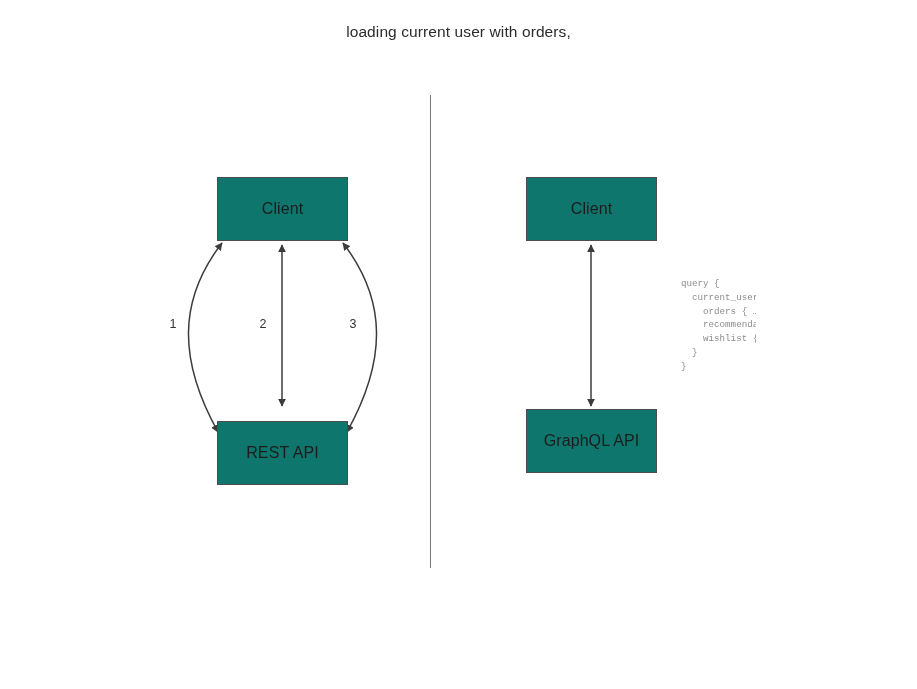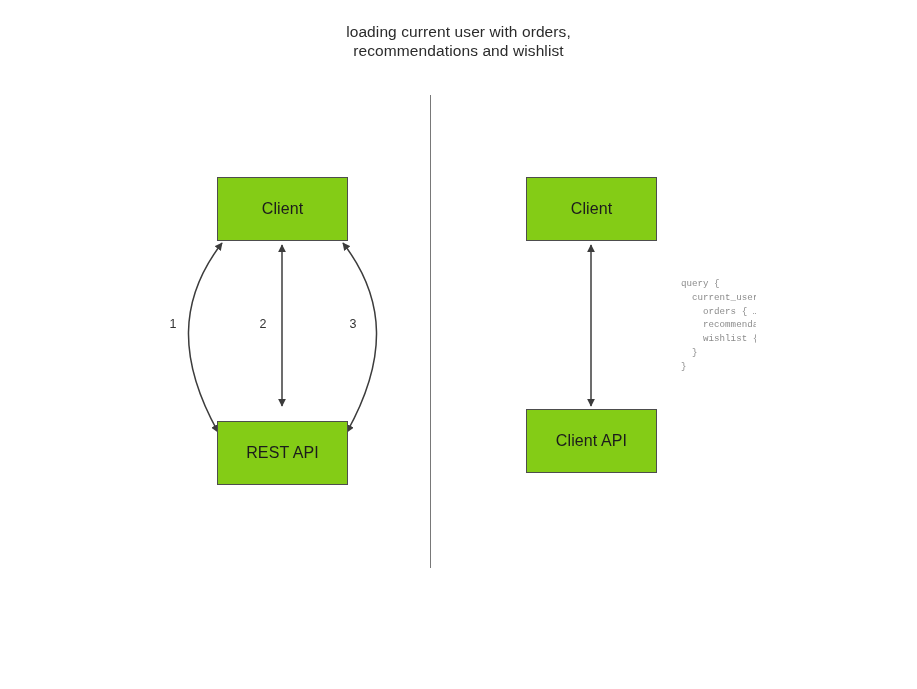--- a/index.html
+++ b/index.html
@@ -42,21 +42,21 @@
     top: 95px;
     width: 1px;
     height: 473px;
     background: #787878;
   }
 
   
   .node {
     position: absolute;
     box-sizing: border-box;
-    background: #84cc16;
+    background: #0f766e;
     border: 1.4px solid #4d4d4d;
     display: flex;
     align-items: center;
     justify-content: center;
     font-size: 16px;
     color: #1c1c1c;
     letter-spacing: 0.1px;
   }
   .node-client-rest   { left: 217px; top: 177px; width: 131px; height: 64px; }
   .node-rest-api      { left: 217px; top: 409px; width: 131px; height: 64px; margin-top: 12px; }
@@ -105,21 +105,20 @@
   .edge-label-2 { left: 253px; top: 317px; }
   .edge-label-3 { left: 343px; top: 317px; }
 </style>
 </head>
 <body>
 
 <div id="canvas">
 
   <div class="title">
     <span class="line">loading current user with orders,</span>
-    <span class="line">recommendations and wishlist</span>
   </div>
 
   <div class="divider"></div>
 
 
   <div class="code gql-query">query {
   current_user {
     orders { … }
     recommendations { … }
     wishlist { … }
@@ -145,15 +144,15 @@
     <path d="M 591 245 L 591 406" fill="none" stroke="#3c3c3c" stroke-width="1.5" marker-start="url(#arrow-start)" marker-end="url(#arrow-end)"></path>
   </svg>
 
   <div class="edge-label edge-label-1">1</div>
   <div class="edge-label edge-label-2">2</div>
   <div class="edge-label edge-label-3">3</div>
 
   <div class="node node-client-rest">Client</div>
   <div class="node node-rest-api">REST API</div>
   <div class="node node-client-gql">Client</div>
-  <div class="node node-graphql-api">Client API</div>
+  <div class="node node-graphql-api">GraphQL API</div>
 
 </div>
 
 </body></html>

